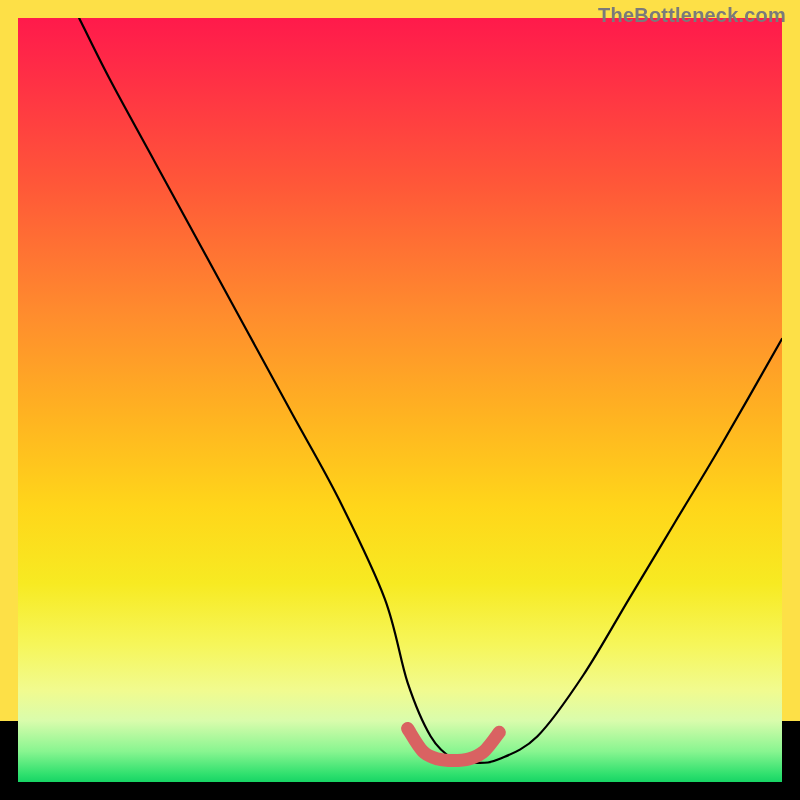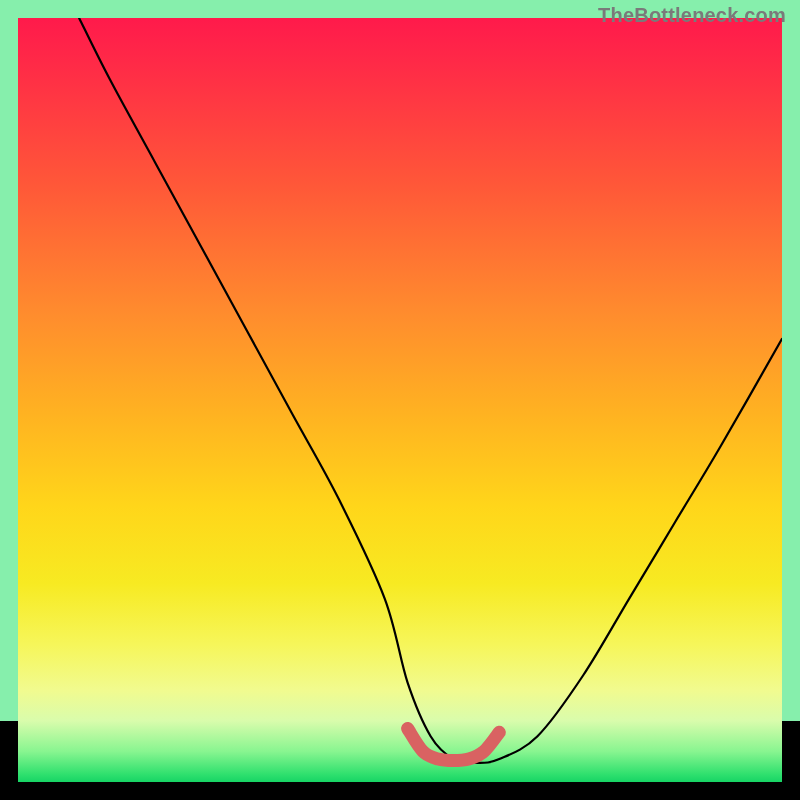--- a/index.html
+++ b/index.html
@@ -8,21 +8,21 @@
     width: 800px;
     height: 800px;
     background: #000;
     overflow: hidden;
     font-family: Arial, Helvetica, sans-serif;
   }
   .stage {
     position: relative;
     width: 800px;
     height: 721px;
-    background: #86efac;
+    background: #fde047;
   }
   .plot {
     position: absolute;
     left: 18px;
     top: 18px;
     width: 764px;
     height: 764px;
     overflow: hidden;
   }
   .gradient {

